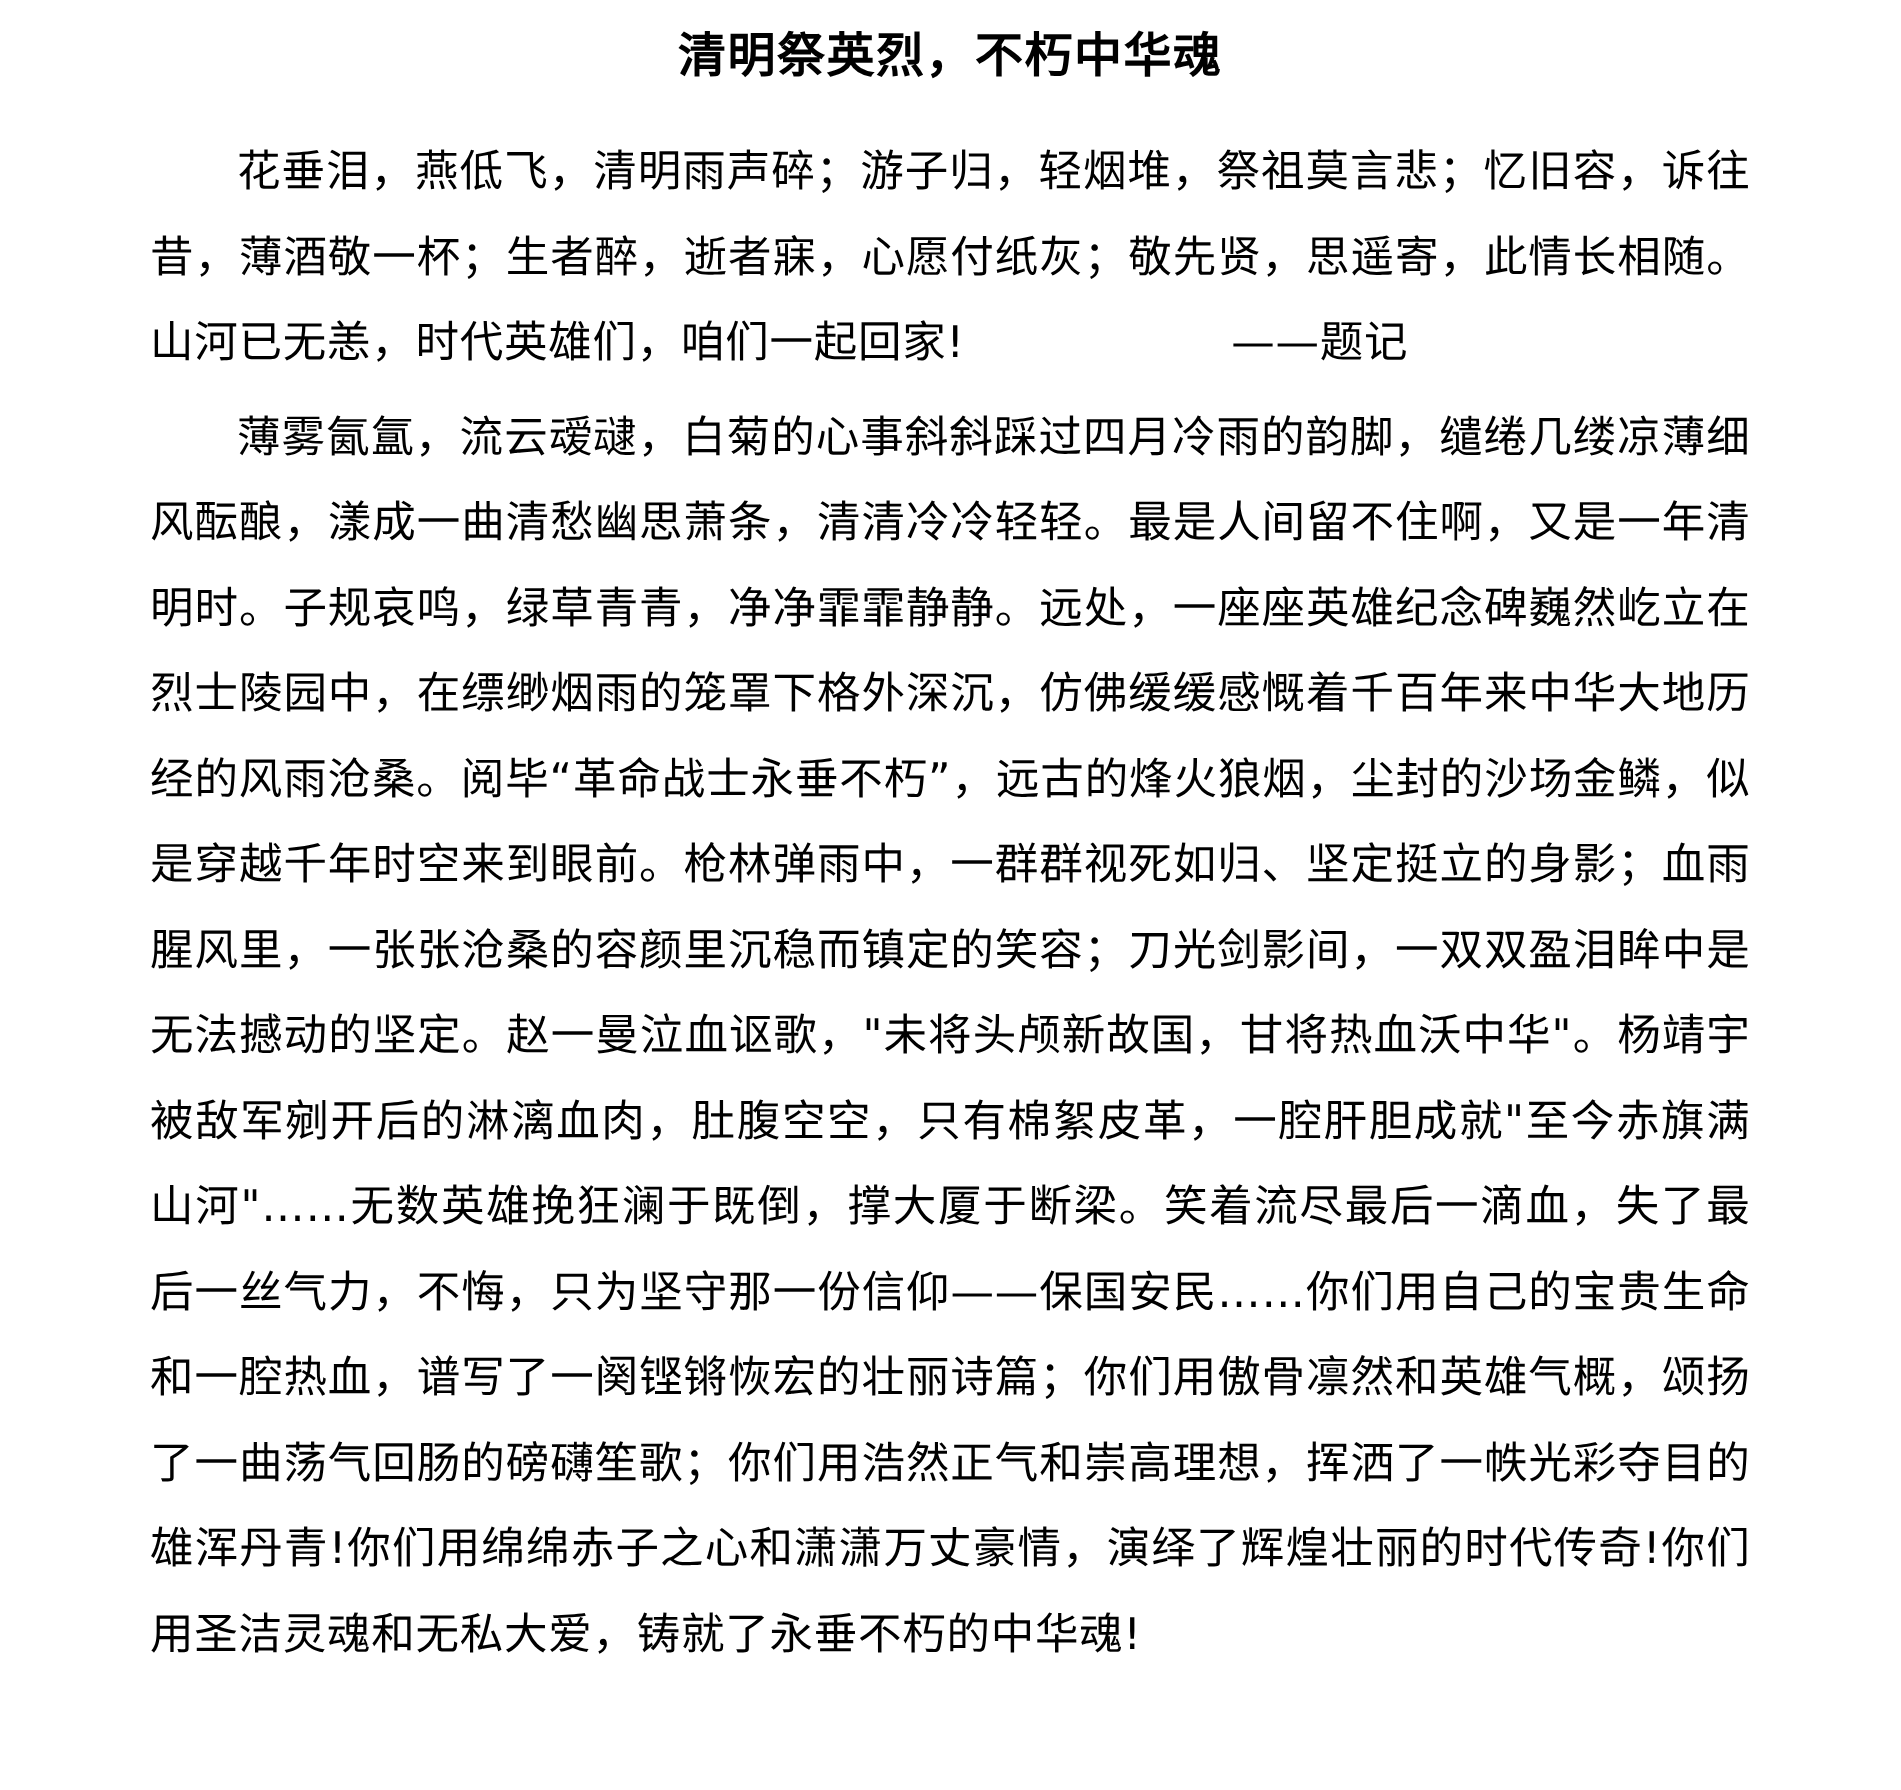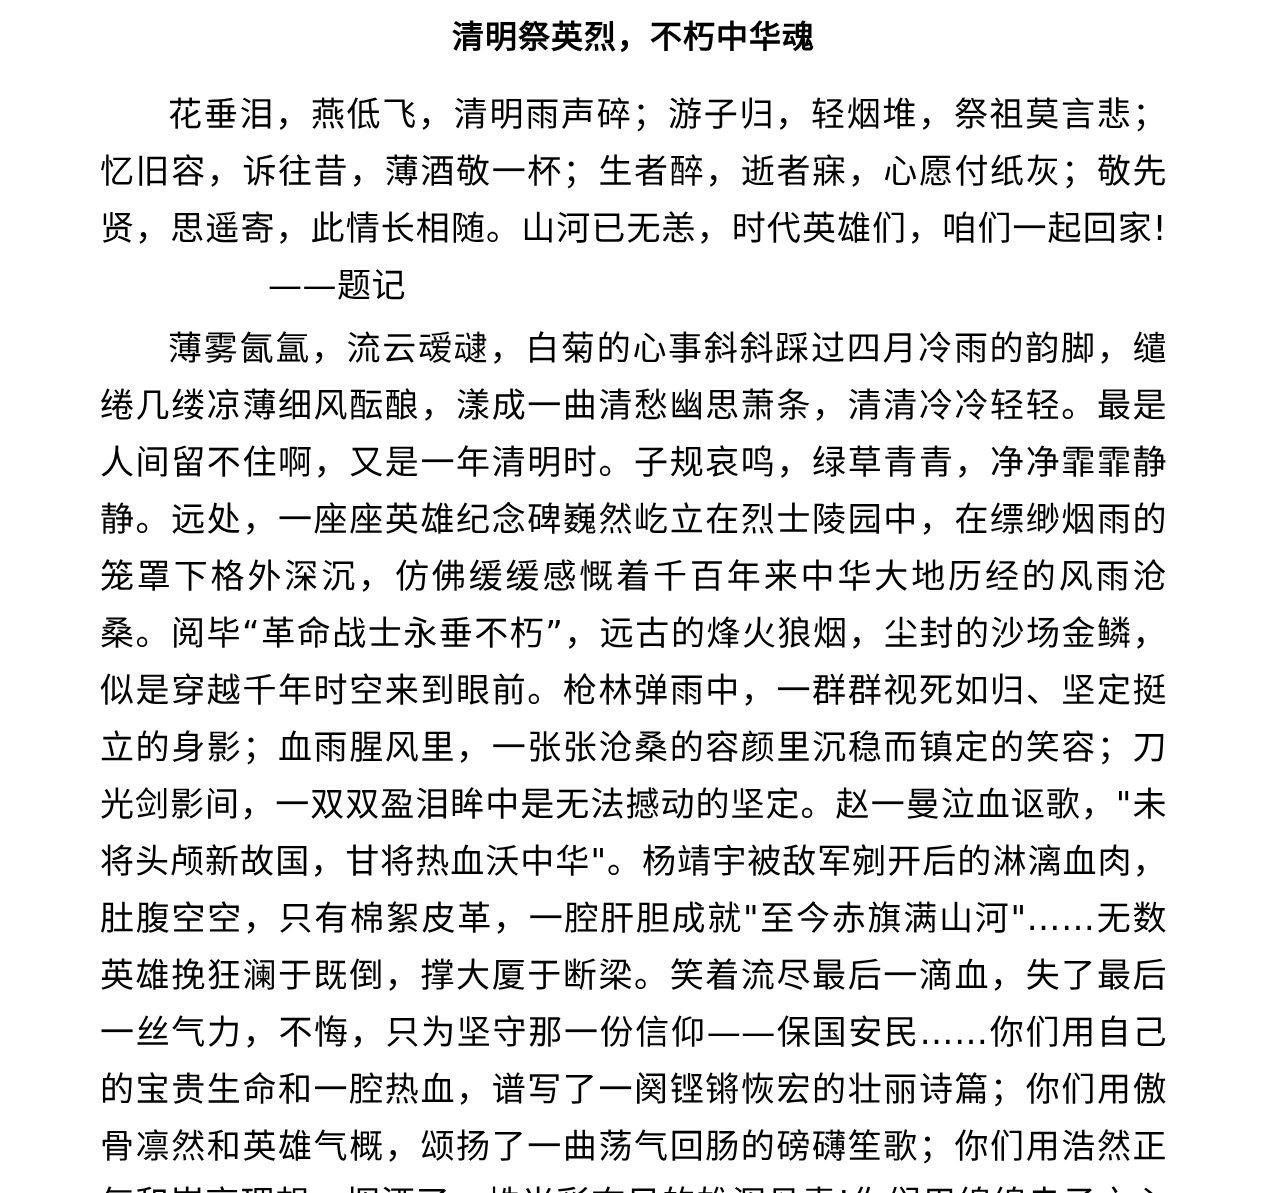--- a/index.html
+++ b/index.html
@@ -20,21 +20,21 @@
   .doc-title {
     margin: 0 0 26px 0;
     text-align: center;
     font-size: 32px;
     line-height: 46px;
     font-weight: 700;
     letter-spacing: 1px;
   }
   .doc-para {
     margin: 0;
-    font-size: 34px;
+    font-size: 29px;
     line-height: 57px;
     text-align: justify;
     text-indent: 2em;
     letter-spacing: 0.5px;
     word-break: break-all;
   }
   .epigraph {
     margin-bottom: 6px;
   }
   .epigraph-attribution {

